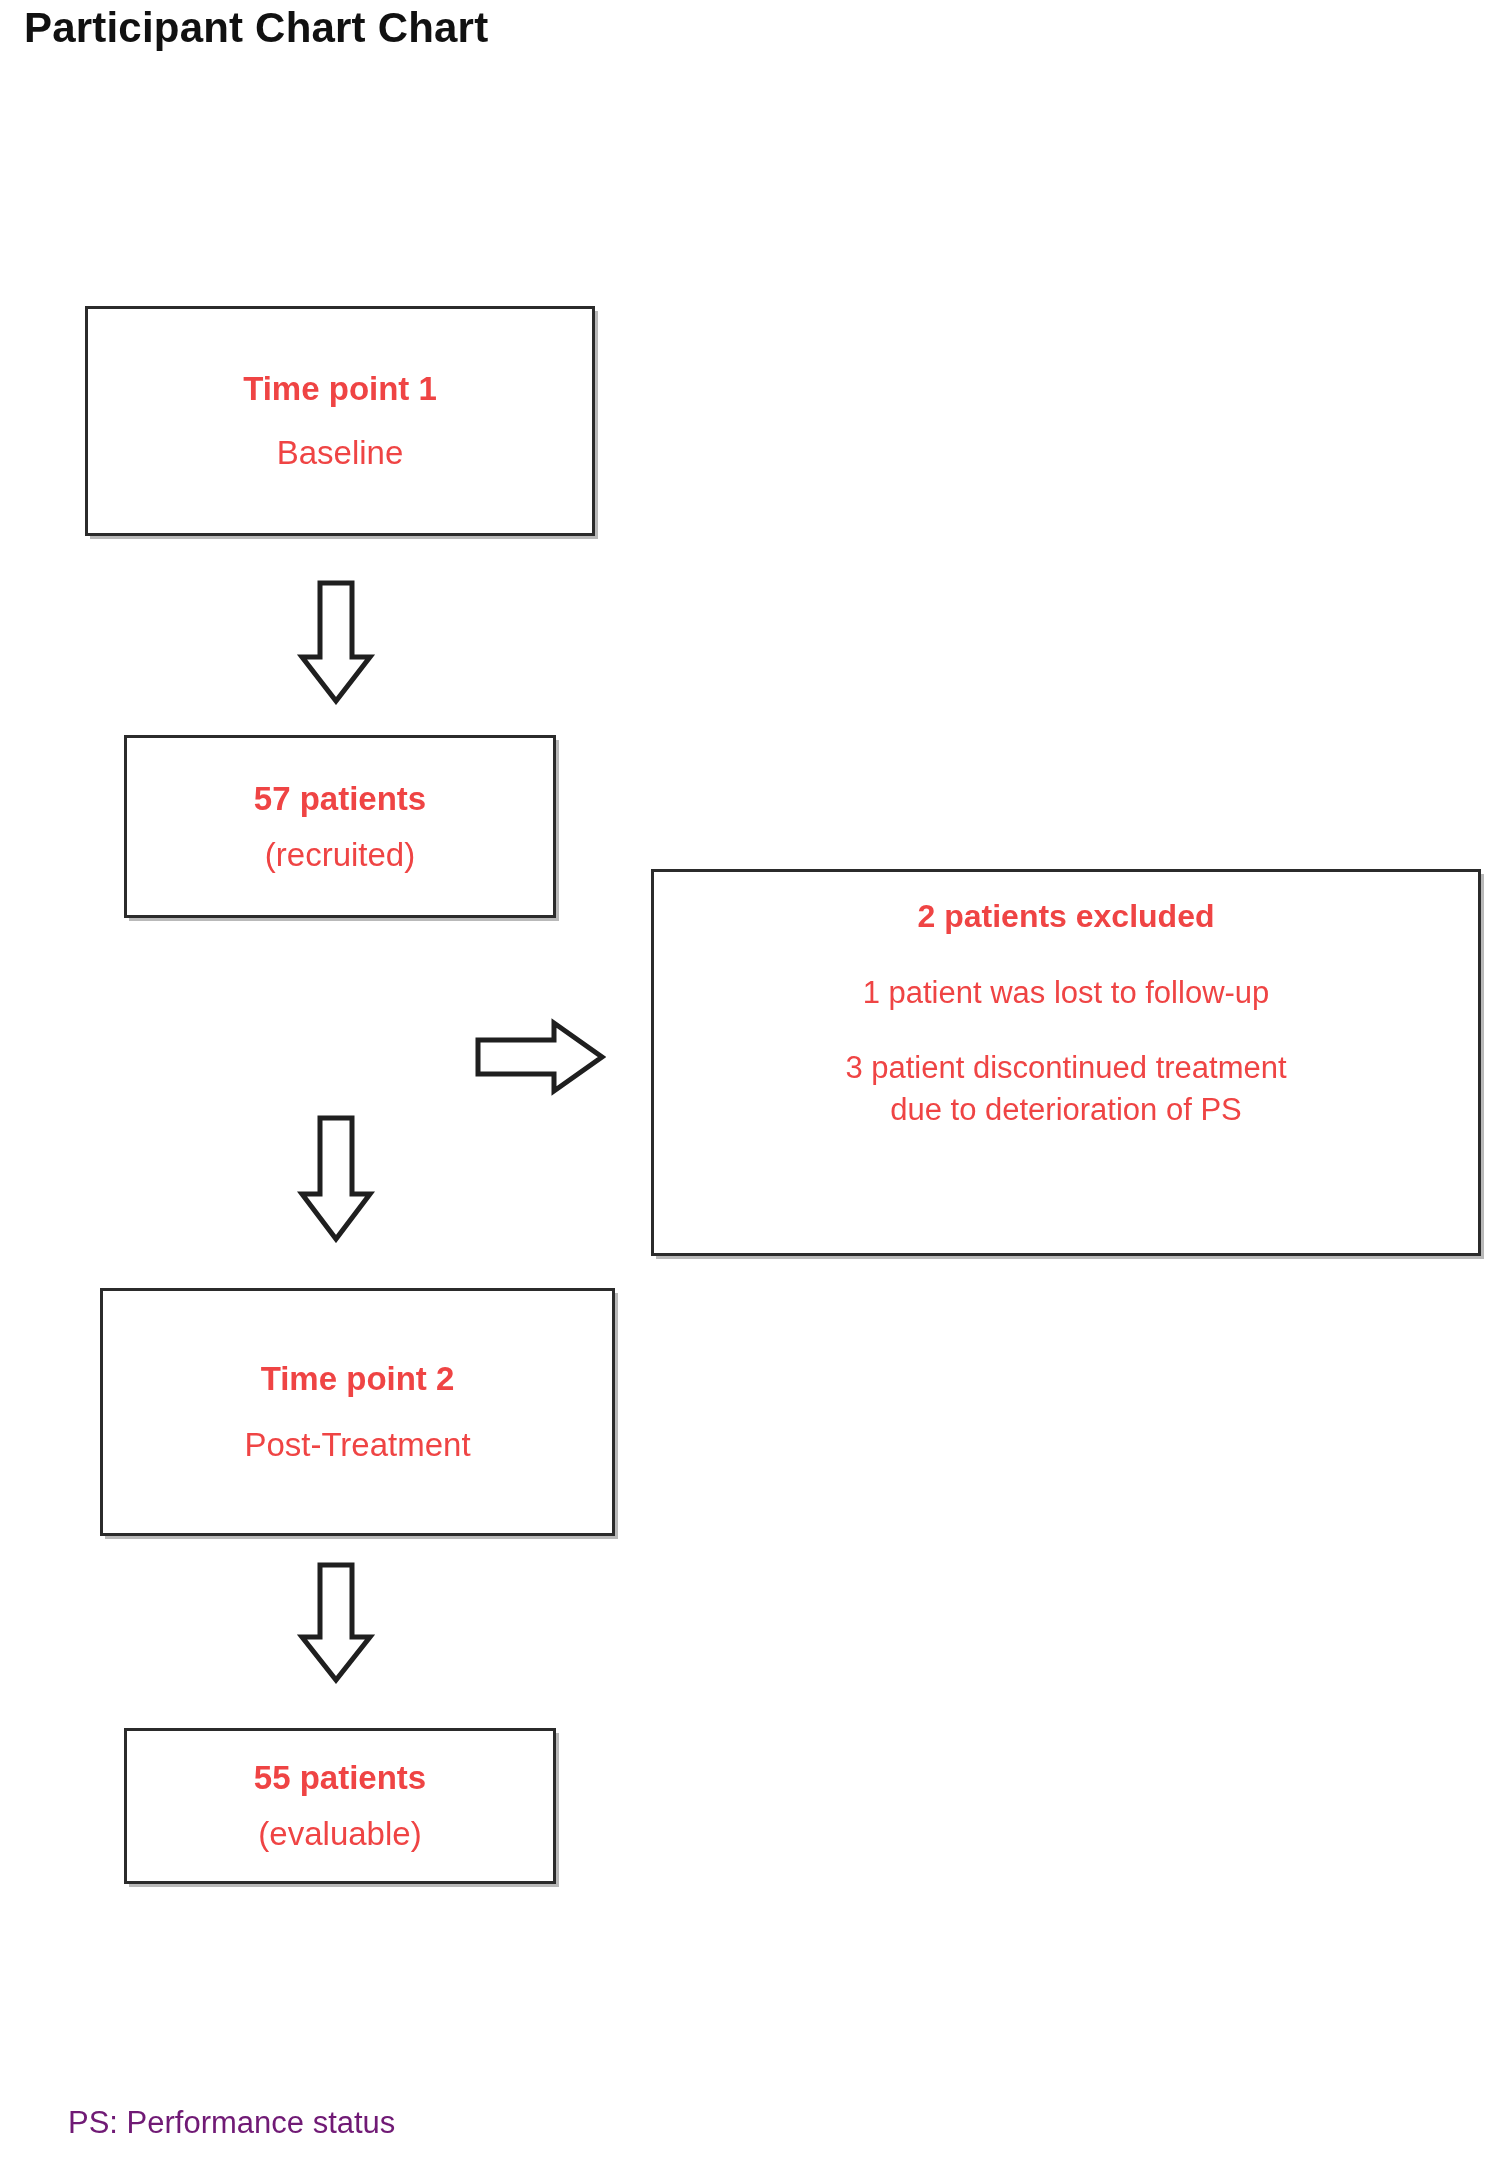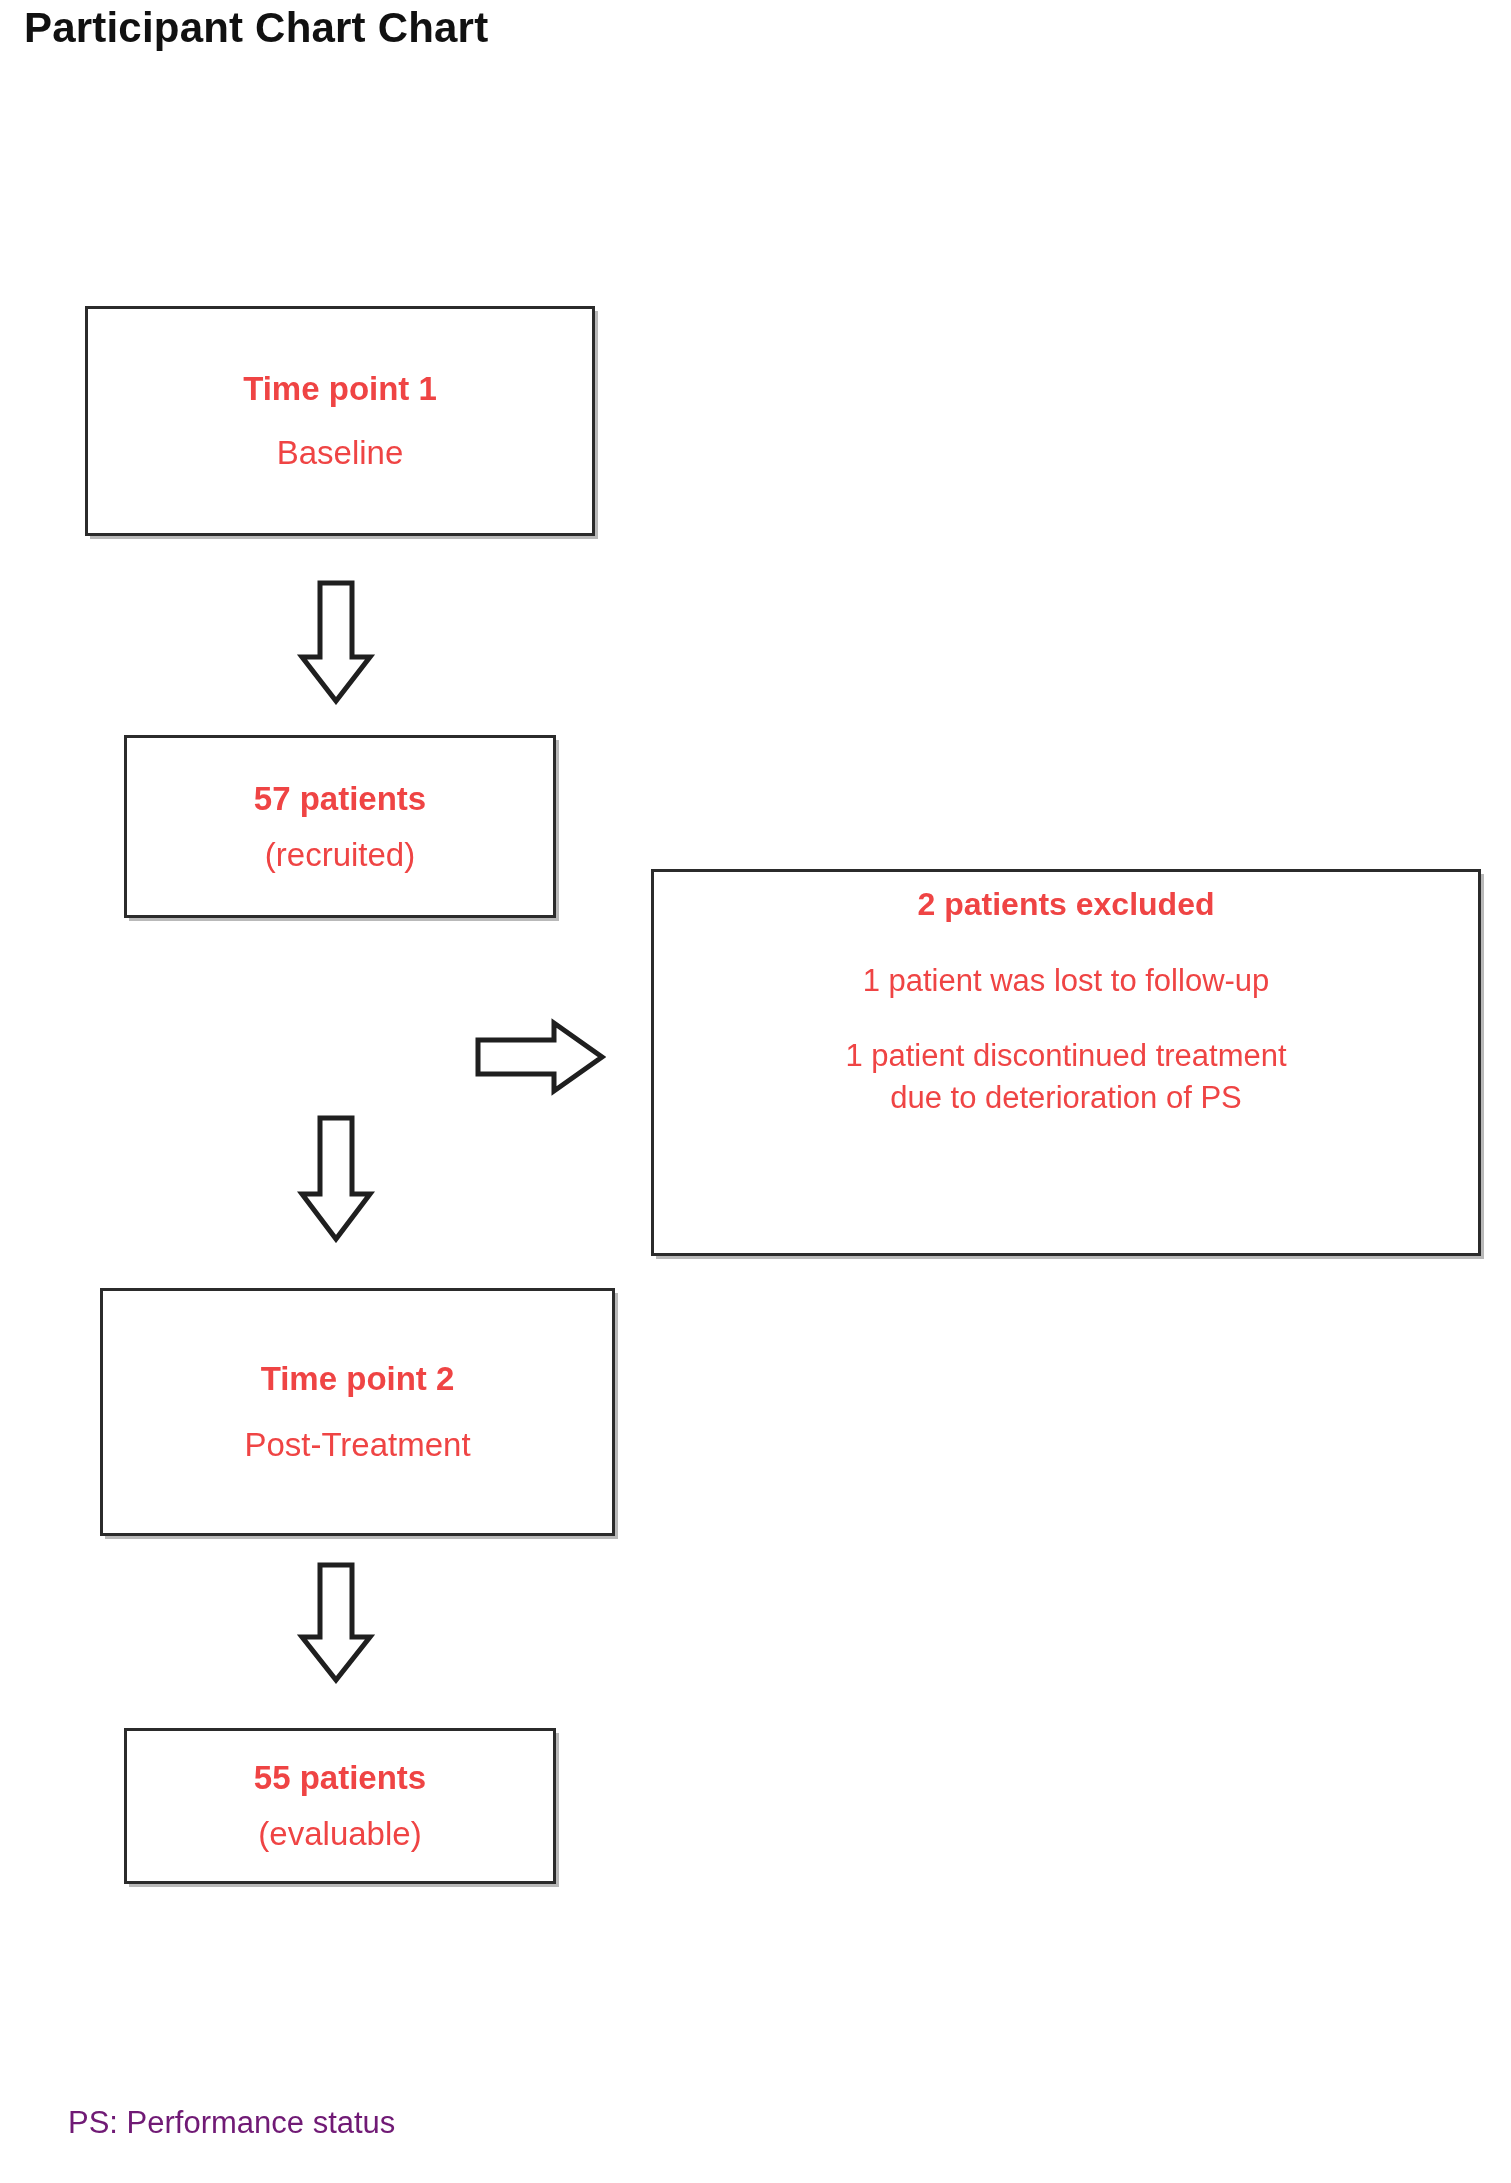--- a/index.html
+++ b/index.html
@@ -66,21 +66,21 @@
 
   #box-recruited {
     left: 124px; top: 735px;  width: 432px;  height: 183px;
   }
   #box-recruited .box-line { font-size: 33px; }
   #box-recruited .line-bold { margin-bottom: 18px; }
 
   #box-excluded {
     left: 651px; top: 869px;  width: 830px;  height: 387px;
     justify-content: flex-start;
-    padding-top: 14px;
+    padding-top: 26px;
   }
   #box-excluded .box-line { font-size: 31px; }
   #box-excluded .excl-title { margin-bottom: 40px; font-size: 32px; }
   #box-excluded .excl-reason-1 { margin-bottom: 40px; }
   #box-excluded .excl-reason-2a { margin-bottom: 6px; }
 
   #box-timepoint-2 {
     left: 100px; top: 1288px; width: 515px;  height: 248px;
   }
   #box-timepoint-2 .box-line { font-size: 33px; }
@@ -138,21 +138,21 @@
 
   <div class="arrow" id="arrow-right-1">
     <svg width="132" height="78" viewBox="0 0 132 78" aria-hidden="true">
       <polygon points="4,22 80,22 80,5 128,39 80,73 80,56 4,56" fill="#ffffff" stroke="#1f1f1f" stroke-width="5" stroke-linejoin="miter"></polygon>
     </svg>
   </div>
 
   <div class="flow-box" id="box-excluded">
     <span class="box-line line-bold excl-title">2 patients excluded</span>
     <span class="box-line line-reg excl-reason-1">1 patient was lost to follow-up</span>
-    <span class="box-line line-reg excl-reason-2a">1 patient discontinued treatment</span>
+    <span class="box-line line-reg excl-reason-2a">3 patient discontinued treatment</span>
     <span class="box-line line-reg excl-reason-2b">due to deterioration of PS</span>
   </div>
 
   <div class="arrow" id="arrow-down-2">
     <svg width="80" height="128" viewBox="0 0 80 128" aria-hidden="true">
       <polygon points="24,3 56,3 56,79 74,79 40,124 6,79 24,79" fill="#ffffff" stroke="#1f1f1f" stroke-width="5" stroke-linejoin="miter"></polygon>
     </svg>
   </div>
 
   <div class="flow-box" id="box-timepoint-2">

